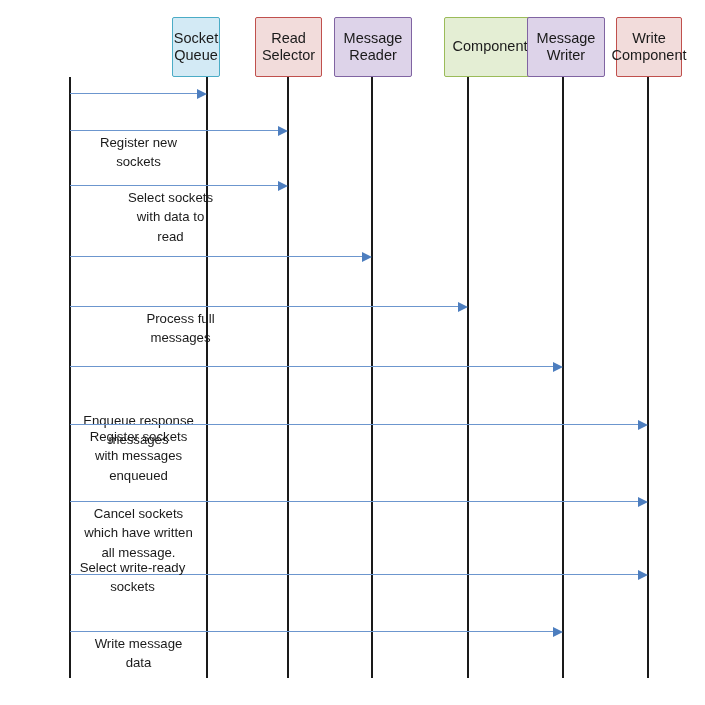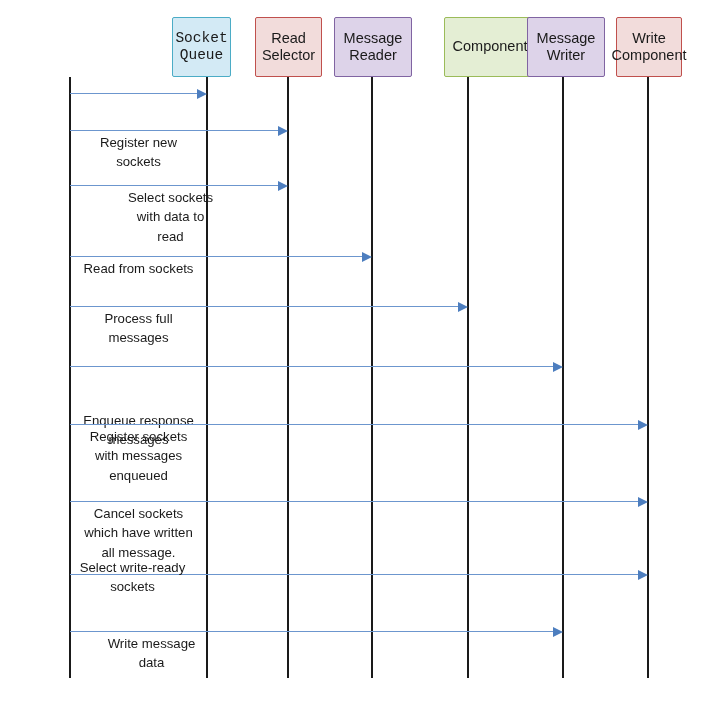--- a/index.html
+++ b/index.html
@@ -92,26 +92,25 @@
       <div class="msg-line" style="width: 209px;"></div>
       <div class="msg-head" style="left: 208px;"></div>
     </div>
     <div class="msg-label" style="left: 72px; top: 188px; width: 133px; padding-left: 32px;">Select sockets
 with data to
 read</div>
     <div class="msg" style="left: 70px; top: 256px; width: 302px;">
       <div class="msg-line" style="width: 293px;"></div>
       <div class="msg-head" style="left: 292px;"></div>
     </div>
-    <div class="msg-label" style="left: 72px; top: 259px; width: 133px;">Read from sockets</div>
     <div class="msg" style="left: 70px; top: 306px; width: 398px;">
       <div class="msg-line" style="width: 389px;"></div>
       <div class="msg-head" style="left: 388px;"></div>
     </div>
-    <div class="msg-label" style="left: 72px; top: 309px; width: 133px;">Process full
+    <div class="msg-label" style="left: 72px; top: 309px; width: 133px; padding-left: 42px;">Process full
 messages</div>
     <div class="msg" style="left: 70px; top: 366px; width: 493px;">
       <div class="msg-line" style="width: 484px;"></div>
       <div class="msg-head" style="left: 483px;"></div>
     </div>
     <div class="msg-label" style="left: 72px; top: 369px; width: 133px; margin-top: 42px;">Enqueue response
 messages</div>
     <div class="msg" style="left: 70px; top: 424px; width: 578px;">
       <div class="msg-line" style="width: 569px;"></div>
       <div class="msg-head" style="left: 568px;"></div>
@@ -129,23 +128,23 @@
     <div class="msg" style="left: 70px; top: 574px; width: 578px;">
       <div class="msg-line" style="width: 569px;"></div>
       <div class="msg-head" style="left: 568px;"></div>
     </div>
     <div class="msg-label" style="left: 72px; top: 558px; width: 121px;">Select write-ready
 sockets</div>
     <div class="msg" style="left: 70px; top: 631px; width: 493px;">
       <div class="msg-line" style="width: 484px;"></div>
       <div class="msg-head" style="left: 483px;"></div>
     </div>
-    <div class="msg-label" style="left: 72px; top: 634px; width: 133px; padding-left: 13px;">Write message
+    <div class="msg-label" style="left: 72px; top: 634px; width: 133px;">Write message
 data</div>
-    <div class="lifeline-box" style="left: 172px; top: 17px; width: 59px; height: 60px; background: rgb(211, 234, 245); border-color: rgb(75, 172, 198); font-family: Liberation Mono, monospace;">Socket
+    <div class="lifeline-box" style="left: 172px; top: 17px; width: 48px; height: 60px; background: rgb(211, 234, 245); border-color: rgb(75, 172, 198);">Socket
 Queue</div>
     <div class="lifeline-box" style="left: 255px; top: 17px; width: 67px; height: 60px; background: rgb(242, 220, 219); border-color: rgb(192, 80, 77);">Read
 Selector</div>
     <div class="lifeline-box" style="left: 334px; top: 17px; width: 78px; height: 60px; background: rgb(221, 211, 233); border-color: rgb(128, 100, 162);">Message
 Reader</div>
     <div class="lifeline-box" style="left: 423px; top: 17px; width: 92px; height: 60px; background: rgb(228, 238, 212); border-color: rgb(155, 187, 89); margin-left: 21px;">Component</div>
     <div class="lifeline-box" style="left: 527px; top: 17px; width: 78px; height: 60px; background: rgb(221, 211, 233); border-color: rgb(128, 100, 162);">Message
 Writer</div>
     <div class="lifeline-box" style="left: 616px; top: 17px; width: 66px; height: 60px; background: rgb(242, 220, 219); border-color: rgb(192, 80, 77);">Write
 Component</div>

